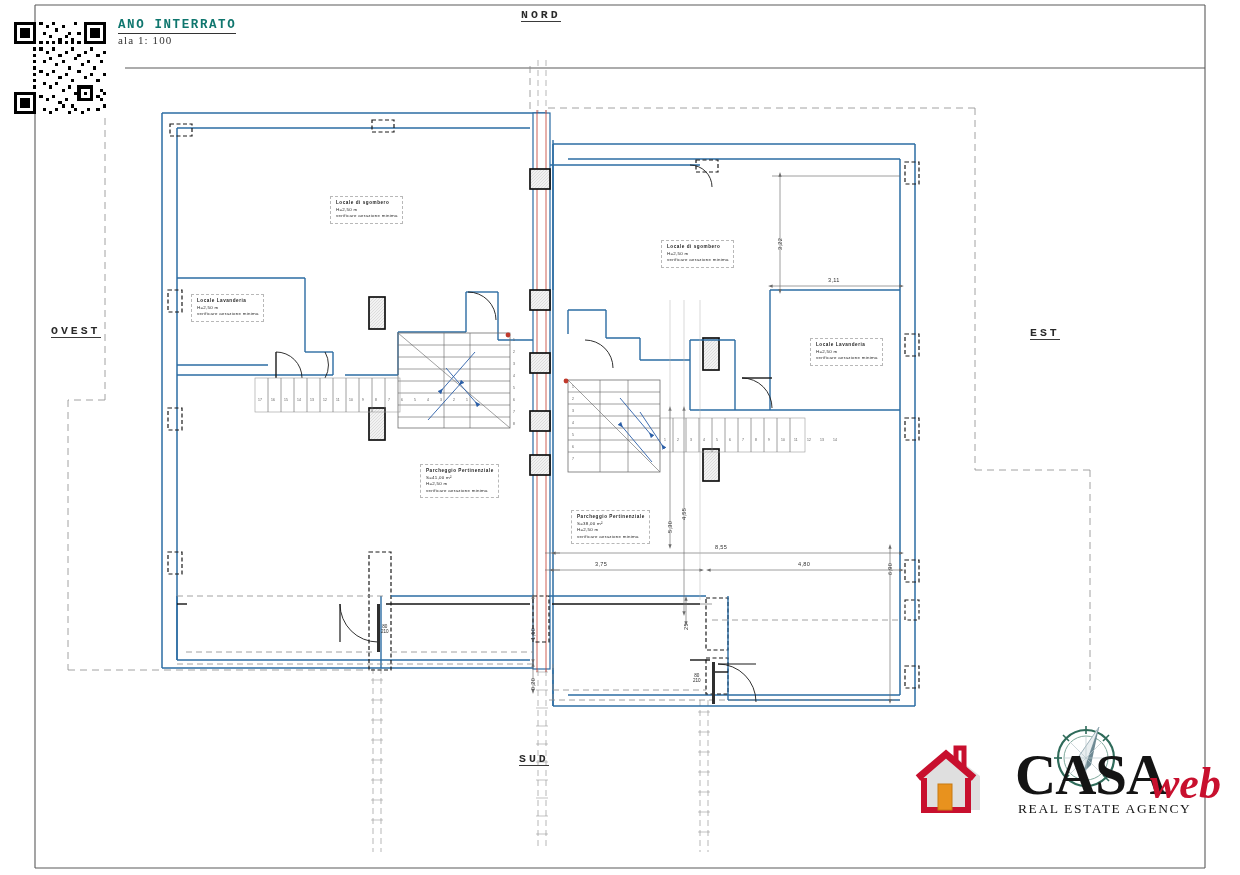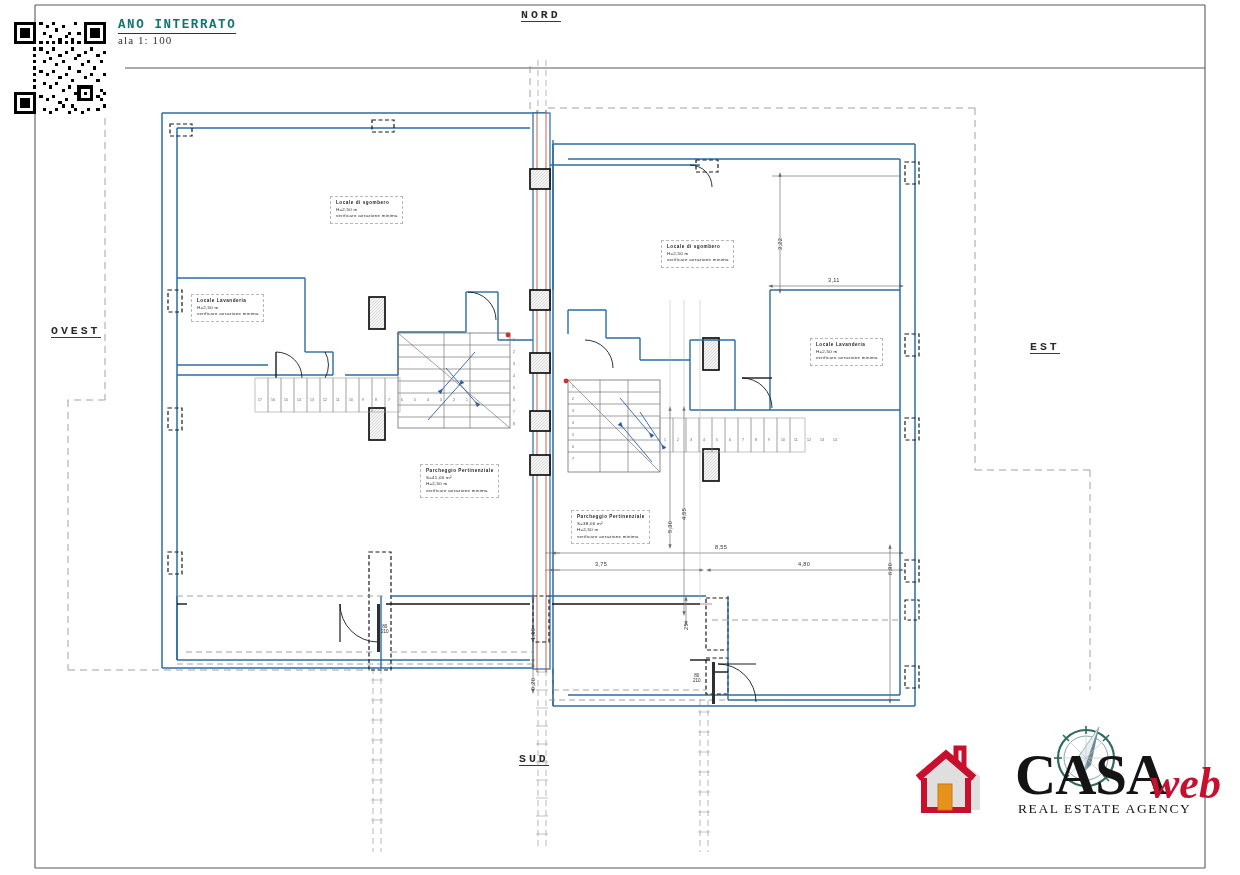--- a/index.html
+++ b/index.html
@@ -64,21 +64,21 @@
     letter-spacing: 3px;
     font-weight: 700;
     color: #2a2a2a;
     border-bottom: 1.4px solid #3a3a3a;
     padding-bottom: 0;
     white-space: nowrap;
   }
   #label-nord { left: 521px; top: 8px; }
   #label-sud  { left: 519px; top: 752px; }
   #label-ovest{ left: 51px;  top: 324px; }
-  #label-est  { left: 1030px;top: 340px; }
+  #label-est  { left: 1030px;top: 326px; }
 
   
   .room-note {
     border: 0.7px dashed #b8b8b8;
     background: rgba(255,255,255,0.85);
     padding: 3px 4px 3px 5px;
     color: #1d1d1d;
     line-height: 1.48;
     white-space: nowrap;
   }

